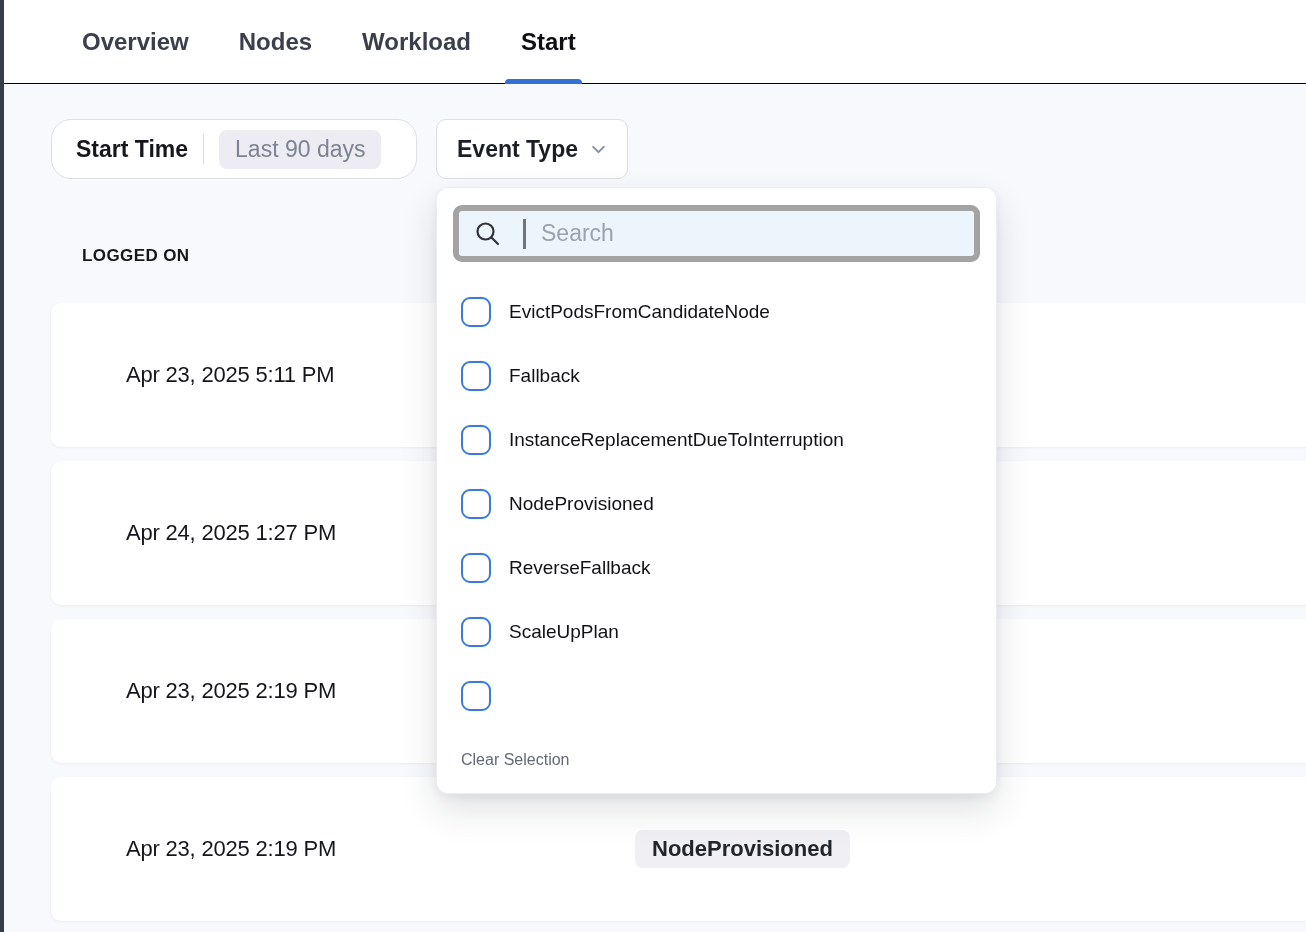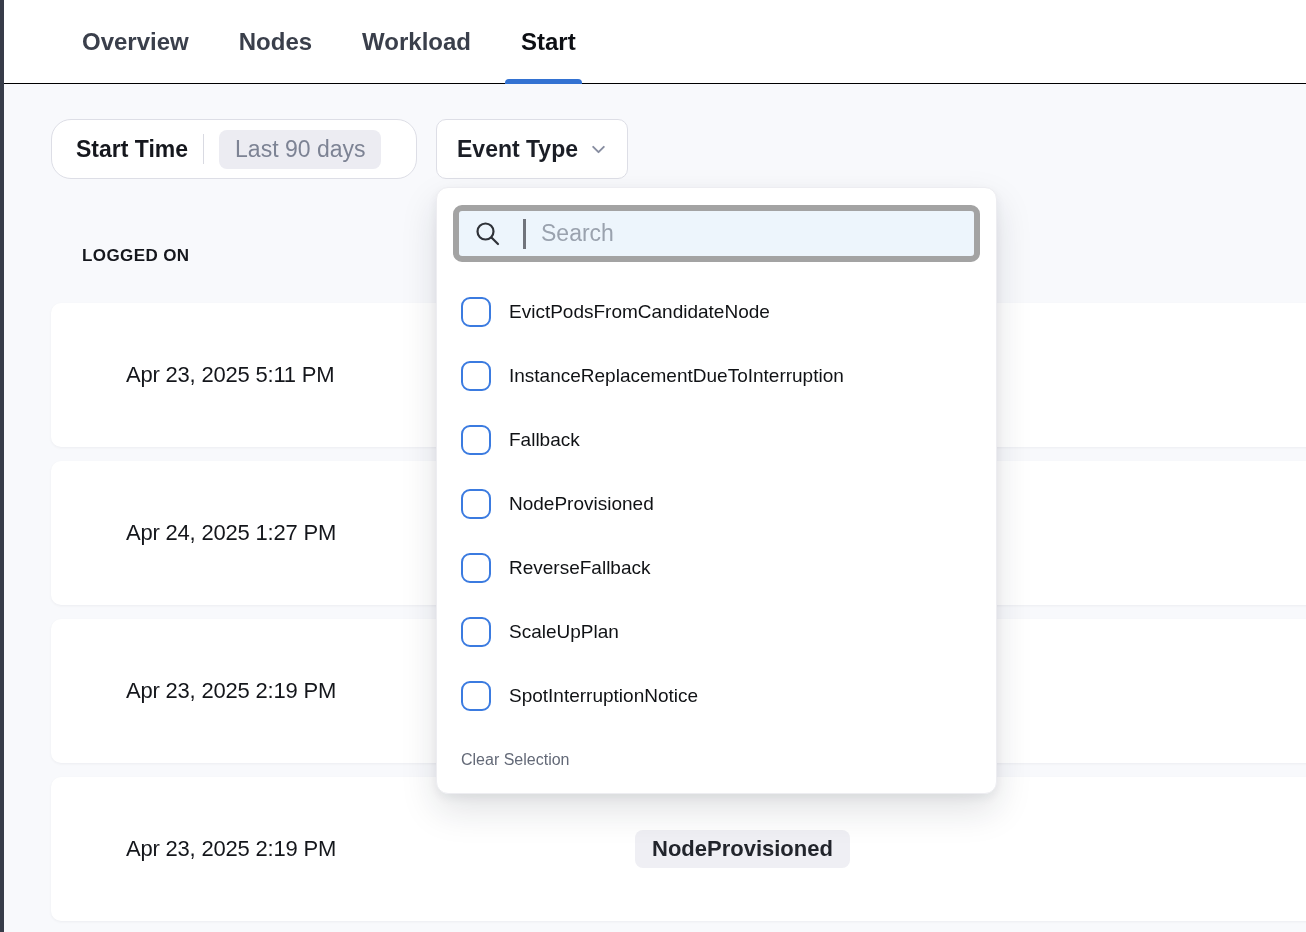--- a/index.html
+++ b/index.html
@@ -153,38 +153,37 @@
     <input class="search-input" type="text" placeholder="Search" style="">
   </div>
 
   <div class="option-list">
     <div class="option">
       <span class="checkbox"></span>
       <span class="option-label">EvictPodsFromCandidateNode</span>
     </div>
     <div class="option">
       <span class="checkbox"></span>
-      <span class="option-label">InstanceReplacementDueToInterruption</span>
+      <span class="option-label">Fallback</span>
     </div>
     <div class="option">
       <span class="checkbox"></span>
-      <span class="option-label">Fallback</span>
+      <span class="option-label">InstanceReplacementDueToInterruption</span>
     </div>
     <div class="option">
       <span class="checkbox"></span>
       <span class="option-label">NodeProvisioned</span>
     </div>
     <div class="option">
       <span class="checkbox"></span>
       <span class="option-label">ReverseFallback</span>
     </div>
     <div class="option">
       <span class="checkbox"></span>
       <span class="option-label">ScaleUpPlan</span>
     </div>
     <div class="option">
       <span class="checkbox"></span>
-      <span class="option-label">SpotInterruptionNotice</span>
     </div>
   </div>
 
   <div class="clear-btn">Clear Selection</div>
 </div>
 
 </body></html>

